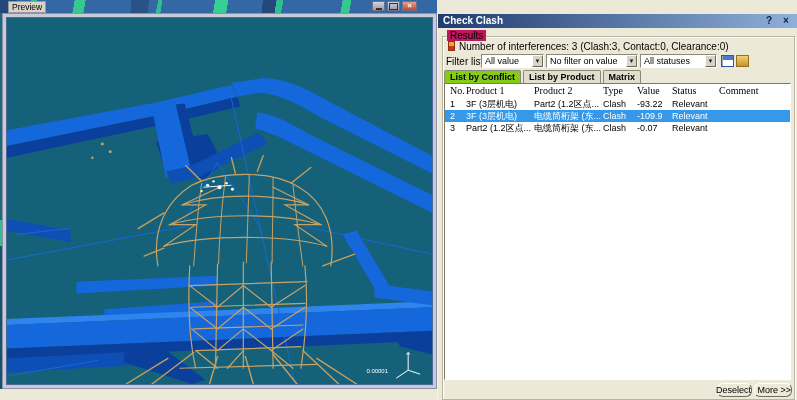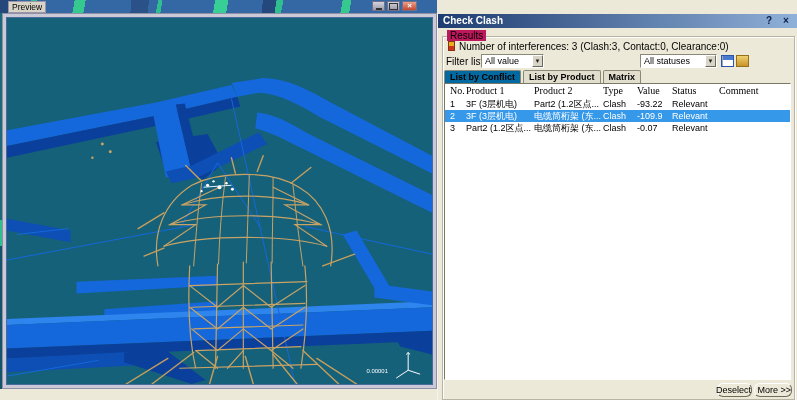--- a/index.html
+++ b/index.html
@@ -55,21 +55,21 @@
     line-height:11px;color:#222;box-sizing:border-box;}
   .sel1{left:43px;width:63px;} .sel2{left:108px;width:92px;} .sel3{left:202px;width:77px;}
   .mini-icon{position:absolute;top:41px;width:13px;height:12px;box-sizing:border-box;z-index:2;}
   .icon-table{left:283px;background:#fff;border:1px solid #2a55aa;
     background:linear-gradient(#4a7ad0 0 4px,#fff 4px);box-shadow:inset 1px 0 0 #9ab;}
   .icon-export{left:298px;background:linear-gradient(#f0d070,#c89428);border:1px solid #96701c;}
 
   .tabs{position:absolute;left:6px;top:56px;display:flex;z-index:2;}
   .tab{font-size:9px;font-weight:bold;line-height:12px;height:13px;padding:0 5px;margin-right:2px;
     border:1px solid #8a8876;border-bottom:none;border-radius:2px 2px 0 0;background:#e2decd;box-sizing:border-box;}
-  .tab.active{background:#0369a1;height:14px;}
+  .tab.active{background:#84cc16;height:14px;}
 
   .ctable{position:absolute;left:6px;top:69px;width:347px;height:297px;background:#fff;
     border:1px solid;border-color:#7a7866 #fff #fff #7a7866;box-sizing:border-box;
     font-size:9px;z-index:2;overflow:hidden;}
   .trow{display:flex;height:12px;line-height:12px;white-space:nowrap;}
   .trow.head{height:14px;line-height:14px;font-size:10px;font-family:Liberation Serif, serif;}
   .trow.selected{background:#3598e8;color:#fff;}
   .c-no{width:21px;padding-left:5px;box-sizing:border-box;overflow:hidden;}
   .c-p1{width:68px;overflow:hidden;} .c-p2{width:69px;overflow:hidden;}
   .c-ty{width:34px;overflow:hidden;} .c-va{width:35px;overflow:hidden;}
@@ -172,20 +172,24 @@
     <div class="interf">
       <span class="interf-icon"></span>
       <span>Number of interferences: 3 (Clash:3, Contact:0, Clearance:0)</span>
     </div>
 
     <span class="filter-label">Filter list:</span>
     <div class="sel sel1">
       <span>All value</span>
       <span class="arrow">▼</span>
     </div>
+    <div class="sel sel2">
+      <span>No filter on value</span>
+      <span class="arrow">▼</span>
+    </div>
     <div class="sel sel3">
       <span>All statuses</span>
       <span class="arrow">▼</span>
     </div>
     <span class="mini-icon icon-table"></span>
     <span class="mini-icon icon-export"></span>
 
     <div class="tabs">
       <span class="tab active">List by Conflict</span>
       <span class="tab">List by Product</span>

